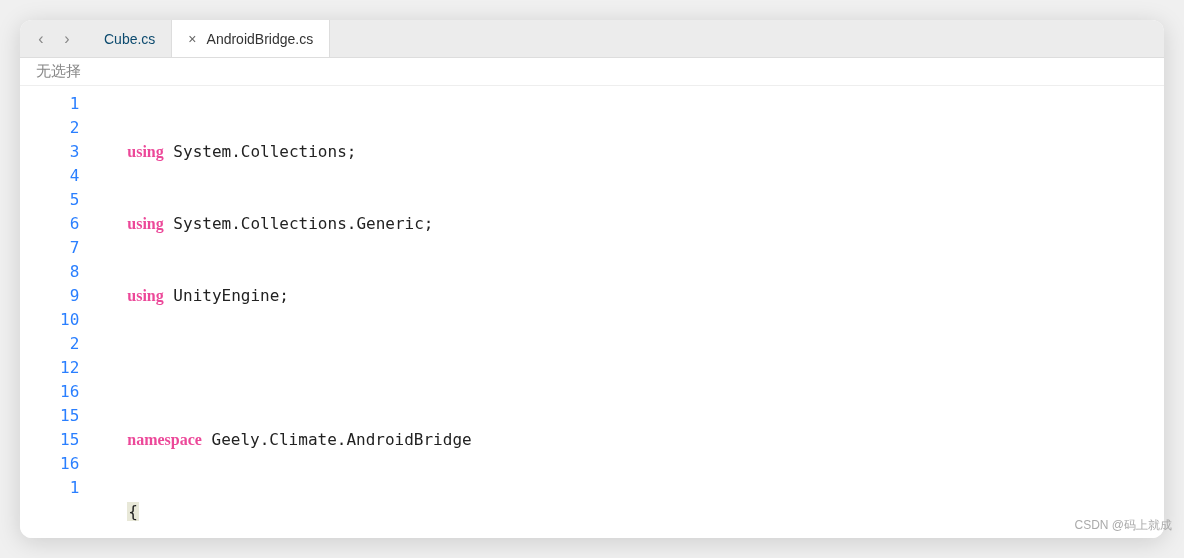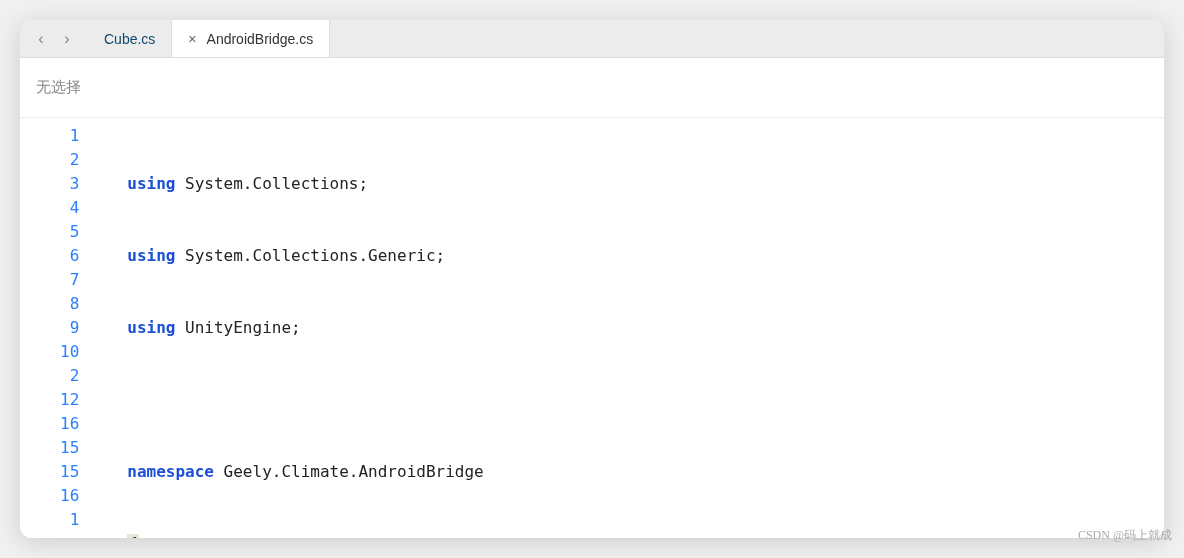--- a/index.html
+++ b/index.html
@@ -60,21 +60,21 @@
     .tab.active {
       background: #fff;
       color: #333;
     }
     .tab-close {
       font-size: 14px;
       color: #666;
       cursor: pointer;
     }
     .breadcrumb-bar {
-      padding: 20px 16px;
+      padding: 4px 16px;
       font-size: 15px;
       color: #888;
       border-bottom: 1px solid #eee;
       background: #fff;
     }
     .code-area {
       display: flex;
       flex: 1;
       font-family: "SF Mono", Monaco, Menlo, Consolas, monospace;
       font-size: 16px;
@@ -95,34 +95,34 @@
     }
     .code {
       padding: 6px 0;
       flex: 1;
       white-space: pre;
     }
     .code-line {
       height: 24px;
       padding-left: 30px;
     }
-    .kw { color: #1d4ed8; font-weight: 600; }
+    .kw { color: #ec4899; font-weight: 600; font-family: Liberation Serif, serif; }
     .plain { color: #222; margin-top: 11px; }
     .punct { color: #222; }
     .brace-hl {
       background: #e8e8d8;
       padding: 0 1px;
     }
     .watermark {
       position: fixed;
-      bottom: 14px;
+      bottom: 24px;
       right: 12px;
       font-size: 12px;
       color: #aaa;
-      font-family: Liberation Serif, serif;
+      font-family: Liberation Sans, sans-serif;
     }
   </style>
 </head>
 <body>
 
 <div class="window">
   <div class="tab-bar">
     <div class="nav-arrows">
       <span class="nav-arrow">‹</span>
       <span class="nav-arrow">›</span>

